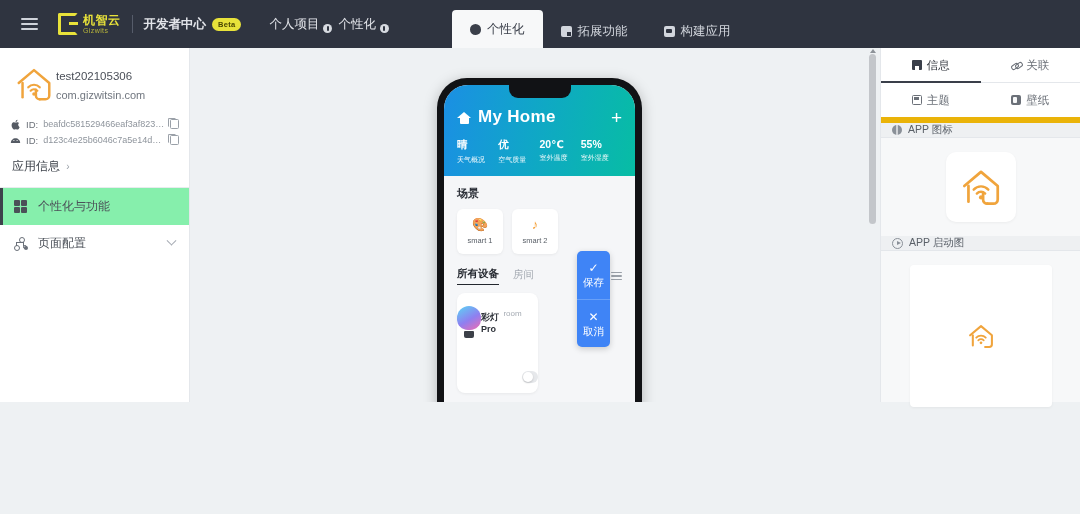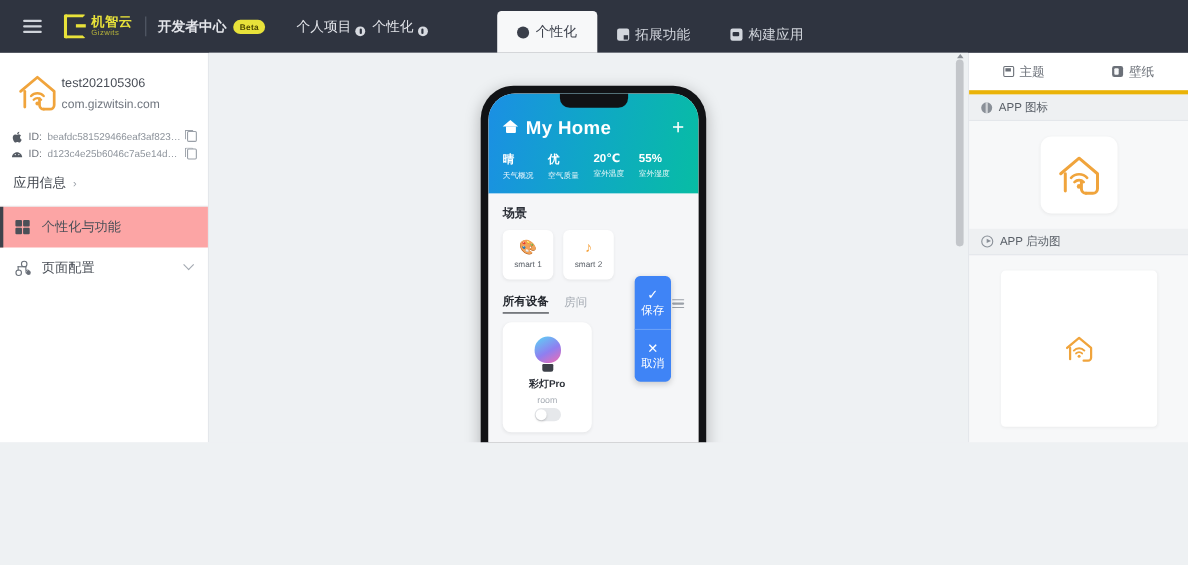--- a/index.html
+++ b/index.html
@@ -88,21 +88,21 @@
   .app-pkg { font-size: 11px; color: #70767f; }
   .idrow { display: flex; align-items: center; gap: 5px; padding: 0 10px; margin-top: 4px; }
   .idrow .plat { width: 11px; height: 12px; flex: 0 0 11px; display: flex; align-items: center; justify-content: center; color: #555b64; }
   .idlabel { font-size: 9.5px; color: #6b7078; flex: 0 0 auto; }
   .idval { font-size: 9px; color: #8e949c; white-space: nowrap; overflow: hidden; text-overflow: ellipsis; flex: 1; }
   .copyic { width: 9px; height: 10px; border: 1px solid #9aa0a8; border-radius: 1.5px; position: relative; flex: 0 0 9px; cursor: pointer; }
   .copyic::before { content: ""; position: absolute; left: -3px; top: -2px; width: 7px; height: 8px; border: 1px solid #9aa0a8; border-right: none; border-bottom: none; border-radius: 1.5px; }
   .appinfo-link { padding: 12px 12px 12px 12px; font-size: 12px; color: #3f444c; cursor: pointer; border-bottom: 1px solid #e8ebee; }
   .appinfo-link .arr { color: #9aa0a8; margin-left: 3px; font-size: 10px; }
   .navitem { display: flex; align-items: center; gap: 11px; height: 37px; padding: 0 14px; font-size: 12px; color: #4b5058; cursor: pointer; position: relative; }
-  .navitem.active { background: #fca5a5; font-weight: normal; }
+  .navitem.active { background: #86efac; font-weight: normal; }
   .navitem.active::before { content: ""; position: absolute; left: 0; top: 0; bottom: 0; width: 3px; background: #3d424b; }
   .nav-ic { width: 13px; height: 13px; flex: 0 0 13px; position: relative; }
   .ic-grid { display: grid; grid-template-columns: 1fr 1fr; grid-template-rows: 1fr 1fr; gap: 1.5px; }
   .ic-grid i { background: #4b5058; border-radius: 1px; }
   .ic-node::before { content: ""; position: absolute; left: 5px; top: 0; width: 4px; height: 4px; border-radius: 50%; border: 1.3px solid #6a7079; }
   .ic-node::after { content: ""; position: absolute; left: 0; top: 8px; width: 4px; height: 4px; border-radius: 50%; border: 1.3px solid #6a7079; box-shadow: 9px 0 0 -1px #6a7079, 8px 0 0 0.3px transparent; }
   .ic-node i { position: absolute; left: 8.5px; top: 8px; width: 4px; height: 4px; border-radius: 50%; border: 1.3px solid #6a7079; }
   .ic-node u { position: absolute; left: 2px; top: 4.5px; width: 8px; height: 4px; border-top: 1.3px solid #6a7079; border-left: 1.3px solid #6a7079; border-right: 1.3px solid #6a7079; }
   .chev { margin-left: auto; width: 7px; height: 7px; border-right: 1.4px solid #a3a9b1; border-bottom: 1.4px solid #a3a9b1; transform: rotate(45deg) translate(-2px,-2px); }
 
@@ -121,21 +121,21 @@
   
   .phone {
     position: absolute; left: 247px; top: 30px; width: 205px; height: 420px;
     background: #111215; border-radius: 30px; padding: 7px 7px 8px 7px;
     box-shadow: 0 3px 14px rgba(0,0,0,.25);
   }
   .screen { width: 100%; height: 100%; background: #fff; border-radius: 24px; overflow: hidden; display: flex; flex-direction: column; position: relative; }
   .notch { position: absolute; left: 50%; transform: translateX(-50%); top: 0; width: 62px; height: 13px; background: #111215; border-radius: 0 0 9px 9px; z-index: 3; }
 
   .ph-header { background: linear-gradient(100deg, #1b8fe4 0%, #10a6c8 45%, #07bda4 100%); padding: 22px 13px 11px 13px; color: #fff; flex: 0 0 auto; }
-  .ph-title-row { display: flex; align-items: flex-start; gap: 7px; }
+  .ph-title-row { display: flex; align-items: center; gap: 7px; }
   .home-ic { width: 14px; height: 14px; position: relative; flex: 0 0 14px; }
   .home-ic::before { content: ""; position: absolute; left: 0; top: 2px; width: 0; height: 0; border-left: 7px solid transparent; border-right: 7px solid transparent; border-bottom: 6px solid #fff; }
   .home-ic::after { content: ""; position: absolute; left: 2.5px; top: 7.5px; width: 9px; height: 6px; background: #fff; border-radius: 0 0 1px 1px; }
   .ph-title { font-size: 17px; font-weight: bold; letter-spacing: .3px; }
   .plus { margin-left: auto; font-size: 19px; line-height: 1; font-weight: 300; cursor: pointer; }
   .stats { display: flex; margin-top: 11px; }
   .stat { flex: 1; }
   .stat .v { font-size: 10.5px; font-weight: bold; }
   .stat .l { font-size: 7px; margin-top: 3px; opacity: .93; }
 
@@ -153,21 +153,21 @@
 
   .dev-tabs { display: flex; align-items: center; gap: 14px; padding: 13px 13px 0 13px; }
   .dtab { font-size: 10.5px; color: #a5abb3; cursor: pointer; padding-bottom: 3px; }
   .dtab.active { color: #23272e; font-weight: bold; border-bottom: 1.5px solid #23272e; }
   .listic { margin-left: auto; width: 11px; display: flex; flex-direction: column; gap: 2px; cursor: pointer; }
   .listic i { height: 1.5px; background: #9aa0a8; border-radius: 1px; }
 
   .dev-grid { padding: 8px 13px 0 13px; display: flex; gap: 9px; }
   .dev-card {
     width: 81px; height: 100px; background: #fff; border-radius: 8px; display: flex;
-    flex-direction: column; align-items: center; padding-top: 13px; box-shadow: 0 1px 3px rgba(0,0,0,.06); cursor: pointer;
+    flex-direction: row; padding-top: 13px; box-shadow: 0 1px 3px rgba(0,0,0,.06); cursor: pointer;
   }
   .bulb { width: 26px; height: 32px; position: relative; }
   .bulb .glass { width: 24px; height: 24px; border-radius: 50% 50% 45% 45%; background: linear-gradient(150deg, #5ad6f5 0%, #8f7ff0 55%, #f26bb0 100%); margin: 0 auto; }
   .bulb .base { width: 10px; height: 7px; background: #3c4048; border-radius: 1px 1px 2px 2px; margin: 1px auto 0 auto; }
   .dev-name { font-size: 9px; color: #2c3038; margin-top: 5px; font-weight: bold; }
   .dev-room { font-size: 8px; color: #a5abb3; margin-top: 3px; }
   .toggle { margin-top: auto; margin-bottom: 10px; width: 24px; height: 12px; border-radius: 6px; background: #e6e8eb; position: relative; }
   .toggle::after { content: ""; position: absolute; left: 1px; top: 1px; width: 10px; height: 10px; border-radius: 50%; background: #fff; box-shadow: 0 1px 2px rgba(0,0,0,.18); }
 
   .ph-nav { flex: 0 0 auto; background: #fff; border-top: 1px solid #ececee; display: flex; padding: 6px 0 7px 0; }
@@ -192,21 +192,21 @@
   .rtab { flex: 1; height: 34px; display: flex; align-items: center; justify-content: center; gap: 5px; font-size: 11.5px; color: #6b7078; cursor: pointer; position: relative; }
   .rtab.active { color: #2c3038; }
   .rtab.active::after { content: ""; position: absolute; left: 0; right: 0; bottom: -1px; height: 2px; background: #3a3f4a; }
   .rtab .ric { width: 10px; height: 10px; }
   .ic-info { background: #3a3f4a; border-radius: 1px; position: relative; }
   .ic-info::after { content: ""; position: absolute; left: 3px; bottom: 0; width: 4px; height: 4px; background: #fff; }
   .ic-link { position: relative; width: 11px; height: 10px; }
   .ic-link::before, .ic-link::after { content: ""; position: absolute; width: 6px; height: 3px; border: 1.3px solid #6b7078; border-radius: 2px; }
   .ic-link::before { left: 0; top: 3.5px; transform: rotate(-35deg); }
   .ic-link::after { left: 4px; top: 2.5px; transform: rotate(-35deg); }
-  .rtabs2 { display: flex; background: #fff; border-bottom: 4px solid #eab308; }
+  .rtabs2 { display: flex; background: #fff; border-bottom: 6px solid #eab308; }
   .ic-theme { width: 11px; height: 9px; border: 1.4px solid #6b7078; border-radius: 1.5px; position: relative; }
   .ic-theme::after { content: ""; position: absolute; left: 1px; top: 1px; width: 5px; height: 3px; background: #6b7078; }
   .ic-wall { width: 10px; height: 10px; border-radius: 2px; background: #6b7078; position: relative; }
   .ic-wall::after { content: ""; position: absolute; left: 2px; top: 2px; width: 4px; height: 6px; background: #f7f8f9; border-radius: 1px; }
 
   .rsec-head { display: flex; align-items: center; gap: 6px; height: 28px; padding: 0 11px; background: #eef0f2; border-bottom: 1px solid #e4e7eb; font-size: 10.5px; color: #5a6068; }
   .globe { width: 10px; height: 10px; border-radius: 50%; background: #8a9098; position: relative; }
   .globe::after { content: ""; position: absolute; left: 4px; top: 0; width: 2px; height: 10px; background: #eef0f2; opacity: .7; }
   .playic { width: 11px; height: 11px; border-radius: 50%; border: 1.4px solid #8a9098; position: relative; }
   .playic::after { content: ""; position: absolute; left: 3.5px; top: 2.3px; width: 0; height: 0; border-left: 4px solid #8a9098; border-top: 2.5px solid transparent; border-bottom: 2.5px solid transparent; }
@@ -445,20 +445,30 @@
         </div>
       </div>
 
       <div class="vscroll">
         <div class="uparr"></div>
         <div class="thumb"></div>
       </div>
     </div>
 
     <div class="rpanel">
+      <div class="rtabs">
+        <div class="rtab active">
+          <span class="ric ic-info"></span>
+          <span>信息</span>
+        </div>
+        <div class="rtab">
+          <span class="ric ic-link"></span>
+          <span>关联</span>
+        </div>
+      </div>
 
       <div class="rtabs2">
         <div class="rtab">
           <span class="ric ic-theme"></span>
           <span>主题</span>
         </div>
         <div class="rtab">
           <span class="ric ic-wall"></span>
           <span>壁纸</span>
         </div>

